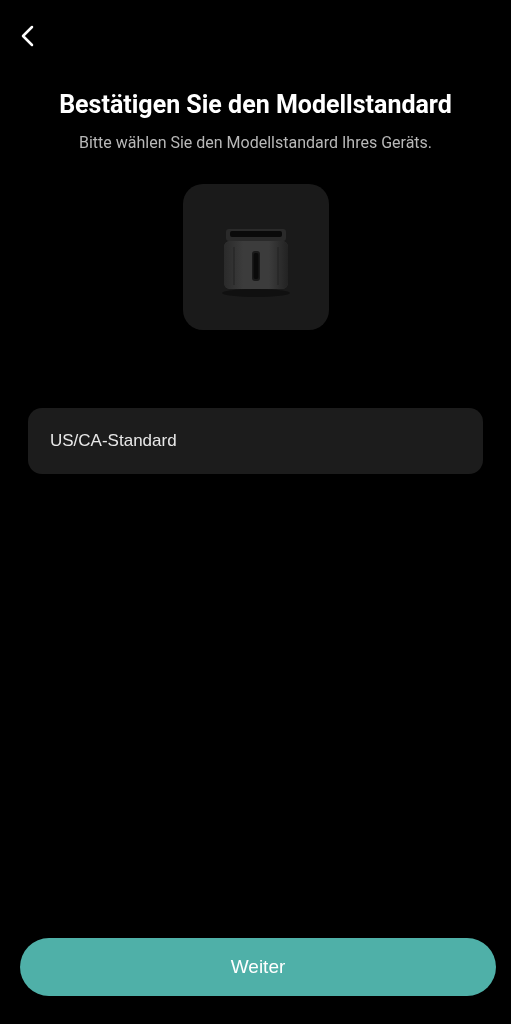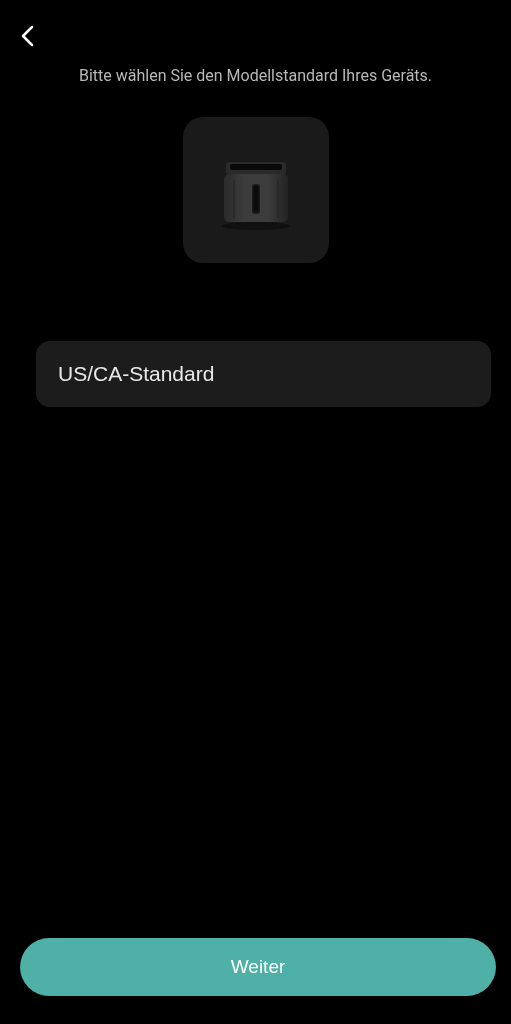--- a/index.html
+++ b/index.html
@@ -72,24 +72,23 @@
     .option-button {
       width: 100%;
       height: 66px;
       background: #1c1c1c;
       border: none;
       border-radius: 14px;
       display: flex;
       align-items: center;
       padding: 4px 22px;
       cursor: pointer;
-      font-size: 21px;
+      font-size: 17px;
       color: #e8e8e8;
       text-align: left;
-      margin-left: 8px;
     }
     .footer {
       padding: 0 15px 28px 20px;
     }
     .primary-button {
       width: 100%;
       height: 58px;
       background: #4fb0a8;
       border: none;
       border-radius: 29px;
@@ -104,20 +103,21 @@
 
 <div class="header">
   <div class="back-wrap">
     <svg width="14" height="22" viewBox="0 0 14 22" fill="none">
       <path d="M12 2 L3 11 L12 20" stroke="#ffffff" stroke-width="2.5" stroke-linecap="round" stroke-linejoin="round"></path>
     </svg>
   </div>
 </div>
 
 <div class="content">
+  <h1 class="title">Bestätigen Sie den Modellstandard</h1>
   <p class="subtitle">Bitte wählen Sie den Modellstandard Ihres Geräts.</p>
 
   <div class="product-card">
     <svg class="product-svg" viewBox="0 0 100 100">
 
       <rect x="20" y="22" width="60" height="12" rx="3" fill="#2a2a2a"></rect>
       <rect x="24" y="24" width="52" height="6" rx="2" fill="#0a0a0a"></rect>
       <rect x="18" y="34" width="64" height="48" rx="6" fill="#333333"></rect>
       <rect x="18" y="34" width="64" height="48" rx="6" fill="url(#g1)"></rect>
 

